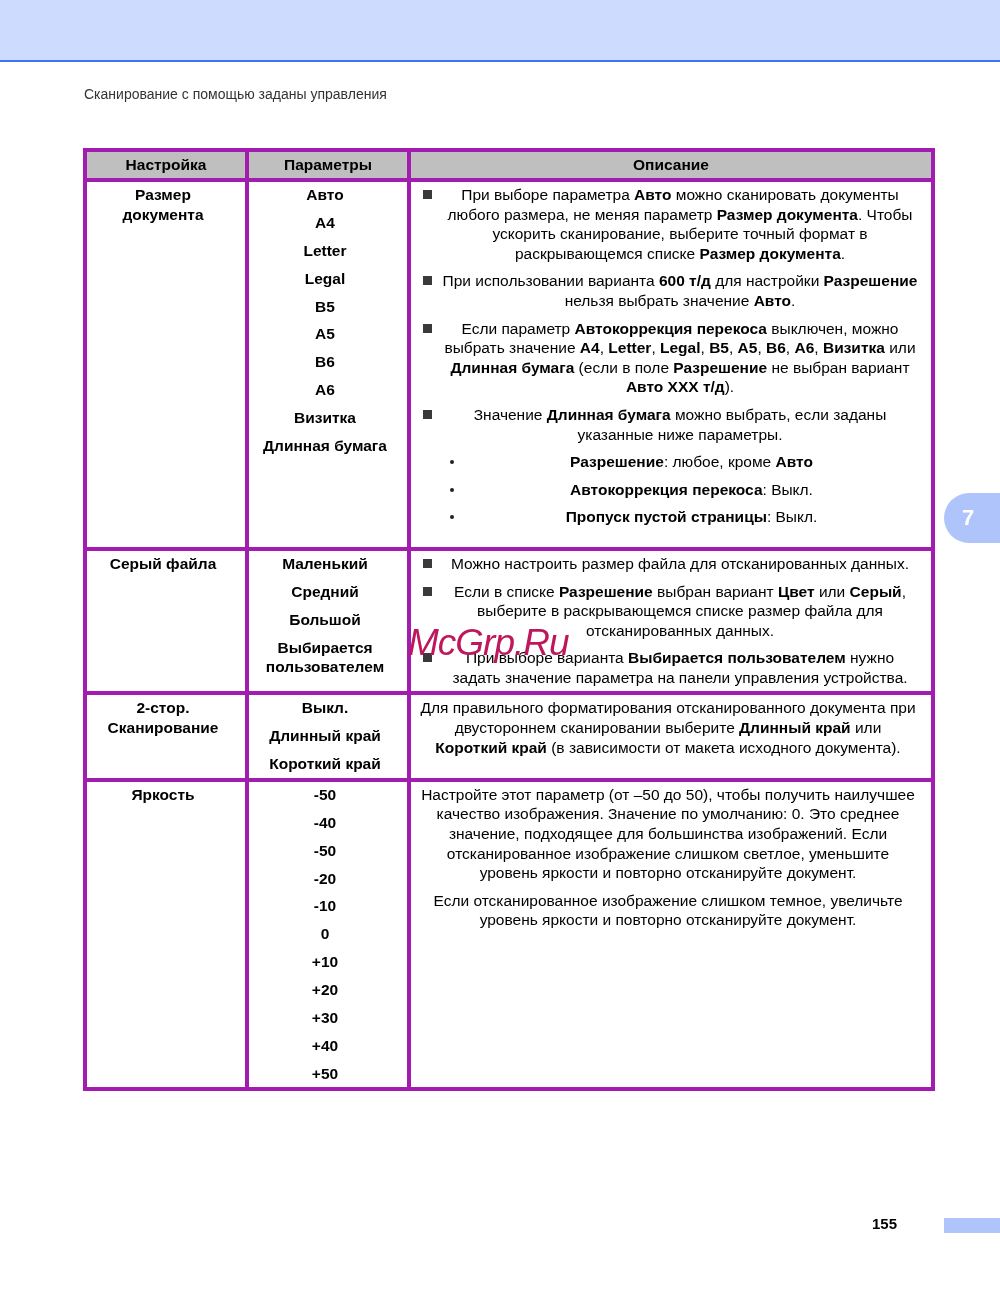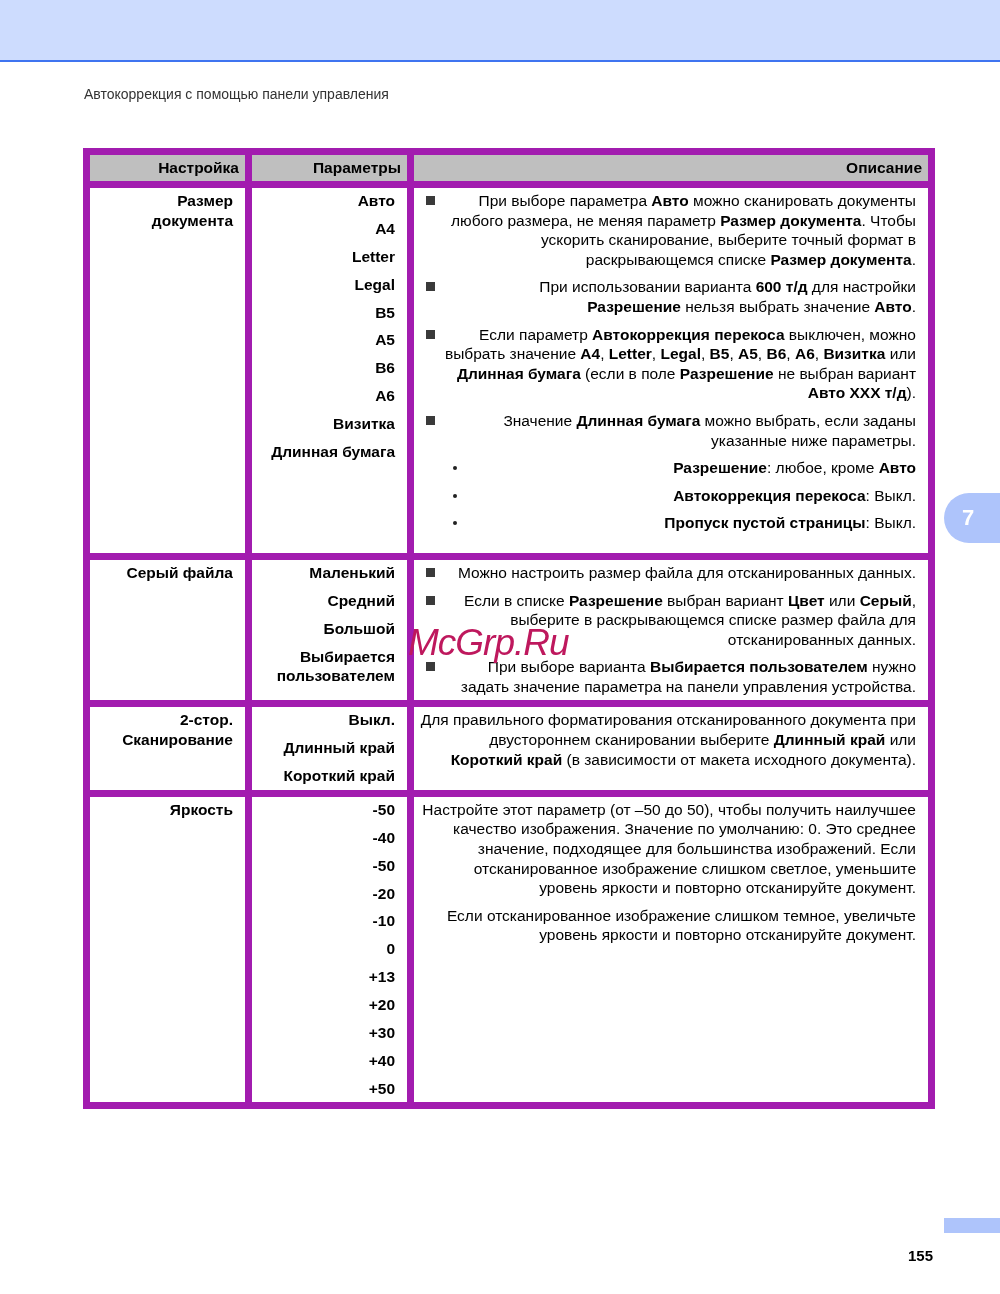--- a/index.html
+++ b/index.html
@@ -14,21 +14,21 @@
   }
   .running-head {
     position: absolute; left: 84px; top: 86px;
     font-size: 14px; color: #333;
   }
   table.spec {
     position: absolute; left: 83px; top: 148px; width: 852px;
     border-collapse: collapse; font-size: 15.5px; line-height: 19.6px;
   }
   table.spec th, table.spec td {
-    border: 7px solid #a21caf; vertical-align: top; text-align: right;
+    border: 4px solid #a21caf; vertical-align: top; text-align: center;
   }
   table.spec th {
     background: #bfbfbf; font-weight: bold; padding: 3px 6px 3px 6px;
     height: 20px;
   }
   table.spec td { padding: 3px 12px 4px 6px; }
   col.c1 { width: 162px; }
   col.c2 { width: 162px; }
   .set-name { font-weight: bold; }
   .param { font-weight: bold; margin: 0 0 8.3px 0; }
@@ -48,37 +48,37 @@
   .para { margin: 0 0 8px 0; }
   .para:last-child { margin-bottom: 0; }
   b { font-weight: bold; }
   .chapter-tab {
     position: absolute; left: 944px; top: 493px; width: 70px; height: 50px;
     background: #aec4fb; border-radius: 25px 0 0 25px;
     color: #fff; font-weight: bold; font-size: 22px;
   }
   .chapter-tab span { position: absolute; left: 18px; top: 12px; }
   .page-number {
-    position: absolute; left: 908px; top: 1215px; font-size: 15px; font-weight: bold; margin-top: 32px;
+    position: absolute; left: 872px; top: 1215px; font-size: 15px; font-weight: bold;
   }
   .page-bar {
     position: absolute; left: 944px; top: 1218px; width: 56px; height: 15px;
     background: #aec4fb;
   }
   .watermark {
     position: absolute; left: 408px; top: 622px; font-size: 37px;
     color: #be185d; font-style: italic; letter-spacing: -1px; pointer-events: none;
     font-family: "Liberation Sans", sans-serif;
   }
 </style>
 </head>
 <body>
 
 <div class="top-band"></div>
-<div class="running-head">Автокоррекция с помощью панели управления</div>
+<div class="running-head">Сканирование с помощью заданы управления</div>
 
 <table class="spec">
   <colgroup>
       <col class="c1">
       <col class="c2">
       <col class="c3">
     </colgroup>
   <thead>
     <tr>
       <th>Настройка</th>
@@ -146,21 +146,21 @@
         <td>
           <div class="set-name">Яркость</div>
         </td>
         <td>
           <div class="param">-50</div>
           <div class="param">-40</div>
           <div class="param">-50</div>
           <div class="param">-20</div>
           <div class="param">-10</div>
           <div class="param">0</div>
-          <div class="param">+13</div>
+          <div class="param">+10</div>
           <div class="param">+20</div>
           <div class="param">+30</div>
           <div class="param">+40</div>
           <div class="param">+50</div>
         </td>
         <td>
           <div class="para"><span>Настройте этот параметр (от –50 до 50), чтобы получить наилучшее качество изображения. Значение по умолчанию: 0. Это среднее значение, подходящее для большинства изображений. Если отсканированное изображение слишком светлое, уменьшите уровень яркости и повторно отсканируйте документ.</span></div>
           <div class="para"><span>Если отсканированное изображение слишком темное, увеличьте уровень яркости и повторно отсканируйте документ.</span></div>
         </td>
       </tr>

